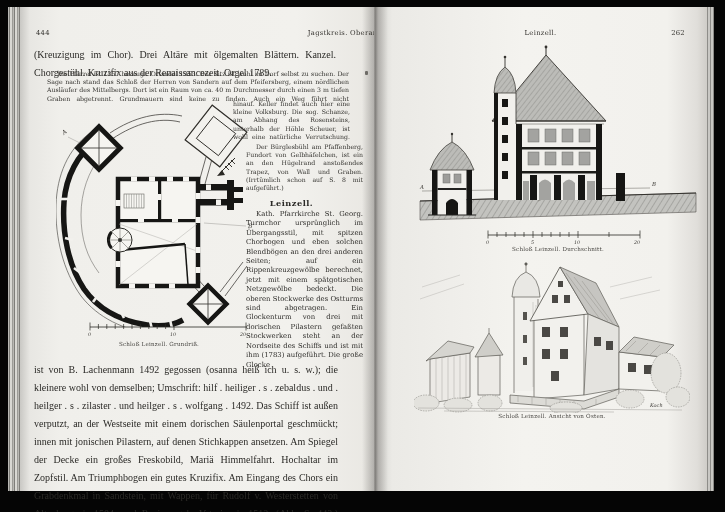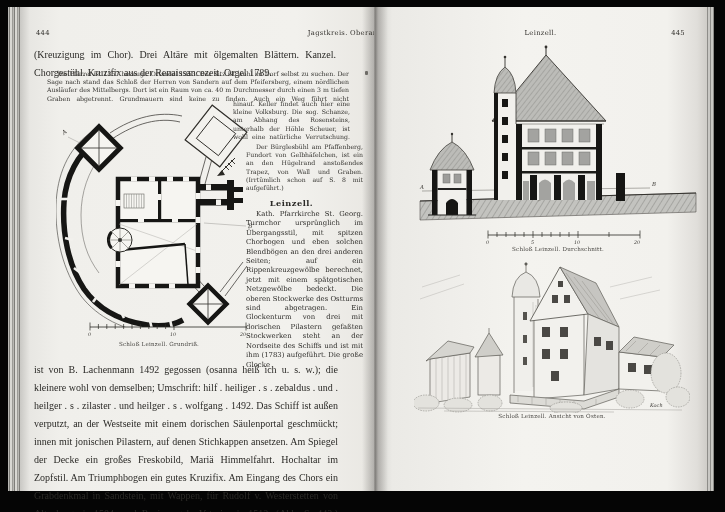--- a/index.html
+++ b/index.html
@@ -211,21 +211,21 @@
   <div class="abs t-small fill-last" style="left:213px;top:93px;width:117px;">hinauf. Keller findet auch hier eine kleine Volksburg. Die sog. Schanze, am Abhang des Rosensteins, unterhalb der Höhle Scheuer, ist wohl eine natürliche Verrutschung.</div>
   <div class="abs t-small indent" style="left:213px;top:136px;width:117px;">Der Bürglesbühl am Pfaffenberg, Fundort von Gelbhäfelchen, ist ein an den Hügelrand anstoßendes Trapez, von Wall und Graben. (Irrtümlich schon auf S. 8 mit aufgeführt.)</div>
   <div class="sec-head" style="left:213px;top:191px;width:117px;">Leinzell.</div>
   <div class="abs t-col indent fill-last" style="left:213px;top:203px;width:117px;">Kath. Pfarrkirche St. Georg. Turmchor ursprünglich im Übergangsstil, mit spitzen Chorbogen und eben solchen Blendbögen an den drei anderen Seiten; auf ein Rippenkreuzgewölbe berechnet, jetzt mit einem spätgotischen Netzgewölbe bedeckt. Die oberen Stockwerke des Ostturms sind abgetragen. Ein Glockenturm von drei mit dorischen Pilastern gefaßten Stockwerken steht an der Nordseite des Schiffs und ist mit ihm (1783) aufgeführt. Die große Glocke</div>
 
   <div class="abs t-main fill-last" style="left:14px;top:354px;width:304px;">ist von B. Lachenmann 1492 gegossen (osanna heiß ich u. s. w.); die kleinere wohl von demselben; Umschrift: hilf . heiliger . s . zebaldus . und . heilger . s . zilaster . und heilger . s . wolfgang . 1492. Das Schiff ist außen verputzt, an der Westseite mit einem dorischen Säulenportal geschmückt; innen mit jonischen Pilastern, auf denen Stichkappen ansetzen. Am Spiegel der Decke ein großes Freskobild, Mariä Himmelfahrt. Hochaltar im Zopfstil. Am Triumphbogen ein gutes Kruzifix. Am Eingang des Chors ein Grabdenkmal in Sandstein, mit Wappen, für Rudolf v. Westerstetten von Altenberg, † 1504, und Rosine, geb. Veterin, † 1512. (Abb. S. 443.) Grabdenkmal des Freiherrn Karl Christoph v. Lang, † 1819. Sandstein, Empire.</div>
 </div>
 
 <div class="page page-right">
   <div class="hdr hdr-title-r">Leinzell.</div>
-  <div class="hdr hdr-num-r">445</div>
+  <div class="hdr hdr-num-r">262</div>
 
   <div class="abs" style="left:44px;top:36px;width:280px;height:186px;">
     <svg viewBox="0 0 280 186" width="280" height="186">
       <defs>
         <pattern id="rHatch" width="4" height="4" patternTransform="rotate(38)" patternUnits="userSpaceOnUse">
           <rect width="4" height="4" fill="#bcbcb8"></rect>
           <line x1="0" y1="0" x2="0" y2="4" stroke="#8f8f8b" stroke-width="1"></line>
         </pattern>
         <pattern id="gHatch" width="5" height="5" patternTransform="rotate(32)" patternUnits="userSpaceOnUse">
           <rect width="5" height="5" fill="#c3c3bf"></rect>

